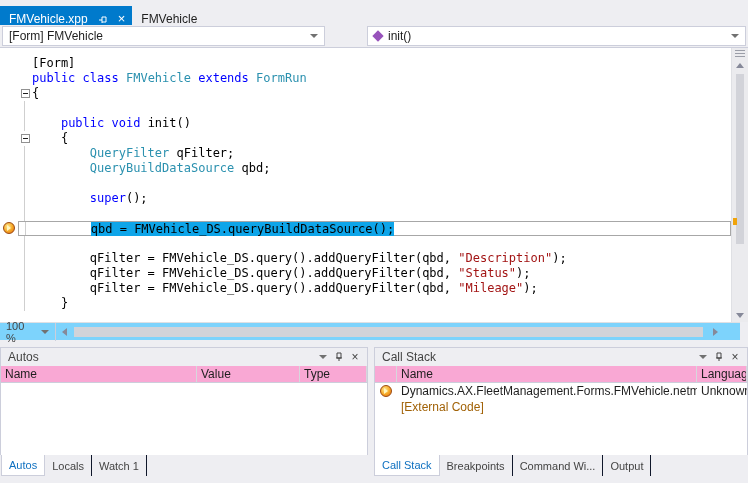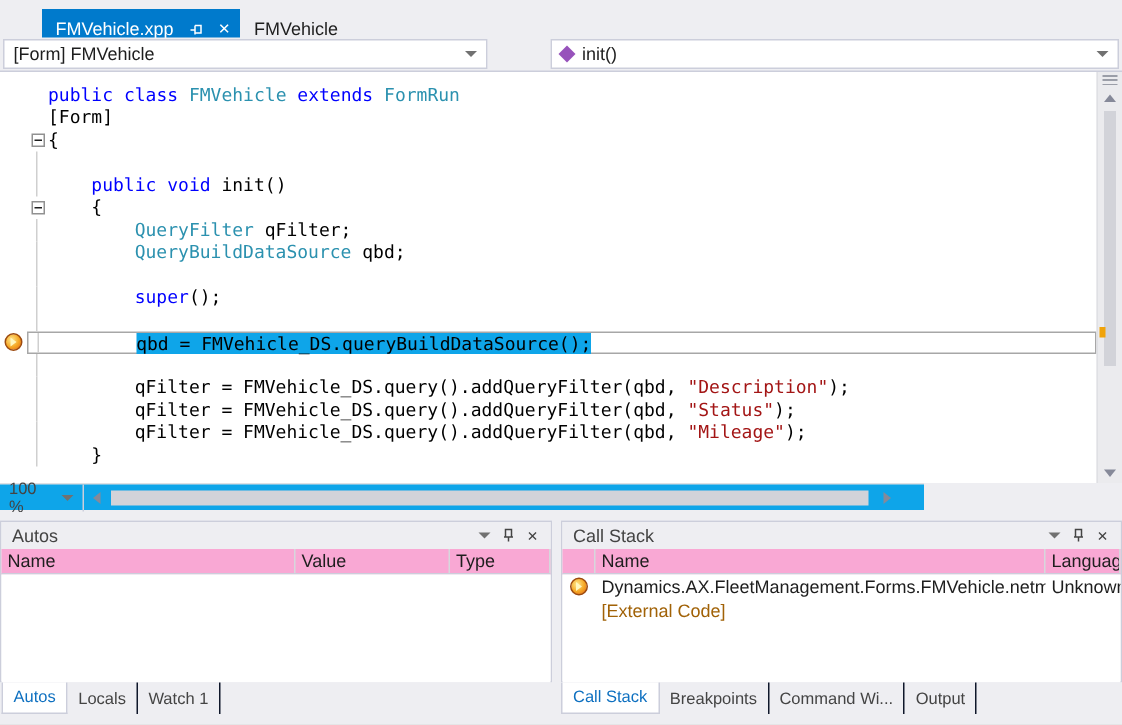--- a/index.html
+++ b/index.html
@@ -3,21 +3,21 @@
 <meta charset="utf-8">
 <style>
   * { margin:0; padding:0; box-sizing:border-box; }
   html,body { background:#d6d6d6; }
   #app {
     position:relative; width:748px; height:483px;
     background:#eeeef2; overflow:hidden;
     font-family:"Liberation Sans", sans-serif; font-size:12px; color:#1e1e1e;
   }
   
-  .doc-tabbar { position:absolute; left:0; top:6px; width:746px; height:25px; display:flex; align-items:stretch;padding-left:28px; }
+  .doc-tabbar { position:absolute; left:0; top:6px; width:746px; height:25px; display:flex; align-items:stretch; }
   .doc-tab { display:flex; align-items:center; padding:0 9px; cursor:default; }
   .doc-tab.active { background:#007acc; color:#fff; gap:7px; padding:0 7px 0 9px; }
   .doc-tab .pin-svg { display:block; }
   .doc-tab .close-x { font-size:13px; line-height:13px; }
   
   .navbar { position:absolute; left:0; top:25px; width:748px; height:23px; background:#eeeef2; border-bottom:1px solid #cccedb; }
   .combo { position:absolute; top:1px; height:20px; background:#fff; border:1px solid #cccedb; display:flex; align-items:center; padding:0 6px; gap:6px; }
   .combo .combo-text { flex:1; white-space:nowrap; overflow:hidden; }
   .combo-scope { left:2px; width:323px; }
   .combo-member { left:367px; width:379px; }
@@ -48,21 +48,21 @@
     border-left:4px solid #fff7c0; border-top:3px solid transparent; border-bottom:3px solid transparent; }
   
   .vscroll { position:absolute; right:0; top:48px; width:17px; height:274px; background:#ebebee; border-left:1px solid #dfe0e4; }
   .vscroll .grip { height:8px; margin:2px 3px 0; background:repeating-linear-gradient(180deg,#9b9ea8 0 1px,transparent 1px 3px); }
   .vscroll .arr { height:14px; display:flex; align-items:center; justify-content:center; }
   .vscroll .arr-bottom { position:absolute; bottom:0; left:0; right:0; }
   .vscroll .vtrack { position:absolute; top:24px; bottom:14px; left:0; right:0; }
   .vscroll .vthumb { position:absolute; left:4px; right:4px; top:2px; height:72%; background:#d2d3d9; }
   .vscroll .mark { position:absolute; left:1px; top:62%; width:4px; height:7px; background:#f0a30a; }
   
-  .editor-bottom { position:absolute; left:0; top:322px; width:616px; height:18px; background:#0ea5e9; border-top:1px solid #dfe0e4; }
+  .editor-bottom { position:absolute; left:0; top:322px; width:740px; height:18px; background:#7dd3fc; border-top:1px solid #dfe0e4; }
   .zoom-ctl { position:absolute; left:0; top:0; width:56px; height:18px; display:flex; align-items:center; gap:6px; padding:0 6px; border-right:1px solid #cccedb; color:#444; font-size:11px; }
   .hscroll { position:absolute; left:56px; right:17px; top:0; height:18px; }
   .hscroll .arr { position:absolute; top:0; width:16px; height:18px; display:flex; align-items:center; justify-content:center; }
   .hscroll .arr.left { left:0; } .hscroll .arr.right { right:0; }
   .hscroll .hthumb { position:absolute; left:18px; right:20px; top:4px; height:10px; background:#d2d3d9; }
   
   .panel { position:absolute; top:347px; height:108px; border:1px solid #cccedb; background:#fff; }
   .panel-autos { left:0; width:368px; }
   .panel-callstack { left:374px; width:374px; }
   .panel-title { height:18px; background:#eeeef2; display:flex; align-items:center; padding:0 4px 0 7px; color:#444; }
@@ -115,28 +115,28 @@
       <span class="tri tri-down"></span>
     </div>
   </div>
 
   <div class="editor">
     <div class="code-lines">
         <div class="code-row">
           <div class="ind-margin"></div>
           <div class="line-body">
             <div class="out-margin"></div>
+            <div class="code-text"><span class="tk-p">[Form]</span></div>
+          </div>
+        </div>
+        <div class="code-row">
+          <div class="ind-margin"></div>
+          <div class="line-body">
+            <div class="out-margin"></div>
             <div class="code-text"><span class="tk-k">public</span><span class="tk-p"> </span><span class="tk-k">class</span><span class="tk-p"> </span><span class="tk-t">FMVehicle</span><span class="tk-p"> </span><span class="tk-k">extends</span><span class="tk-p"> </span><span class="tk-t">FormRun</span></div>
-          </div>
-        </div>
-        <div class="code-row">
-          <div class="ind-margin"></div>
-          <div class="line-body">
-            <div class="out-margin"></div>
-            <div class="code-text"><span class="tk-p">[Form]</span></div>
           </div>
         </div>
         <div class="code-row">
           <div class="ind-margin"></div>
           <div class="line-body">
             <div class="out-margin">
               <span class="fold-box"></span>
             </div>
             <div class="code-text"><span class="tk-p">{</span></div>
           </div>

